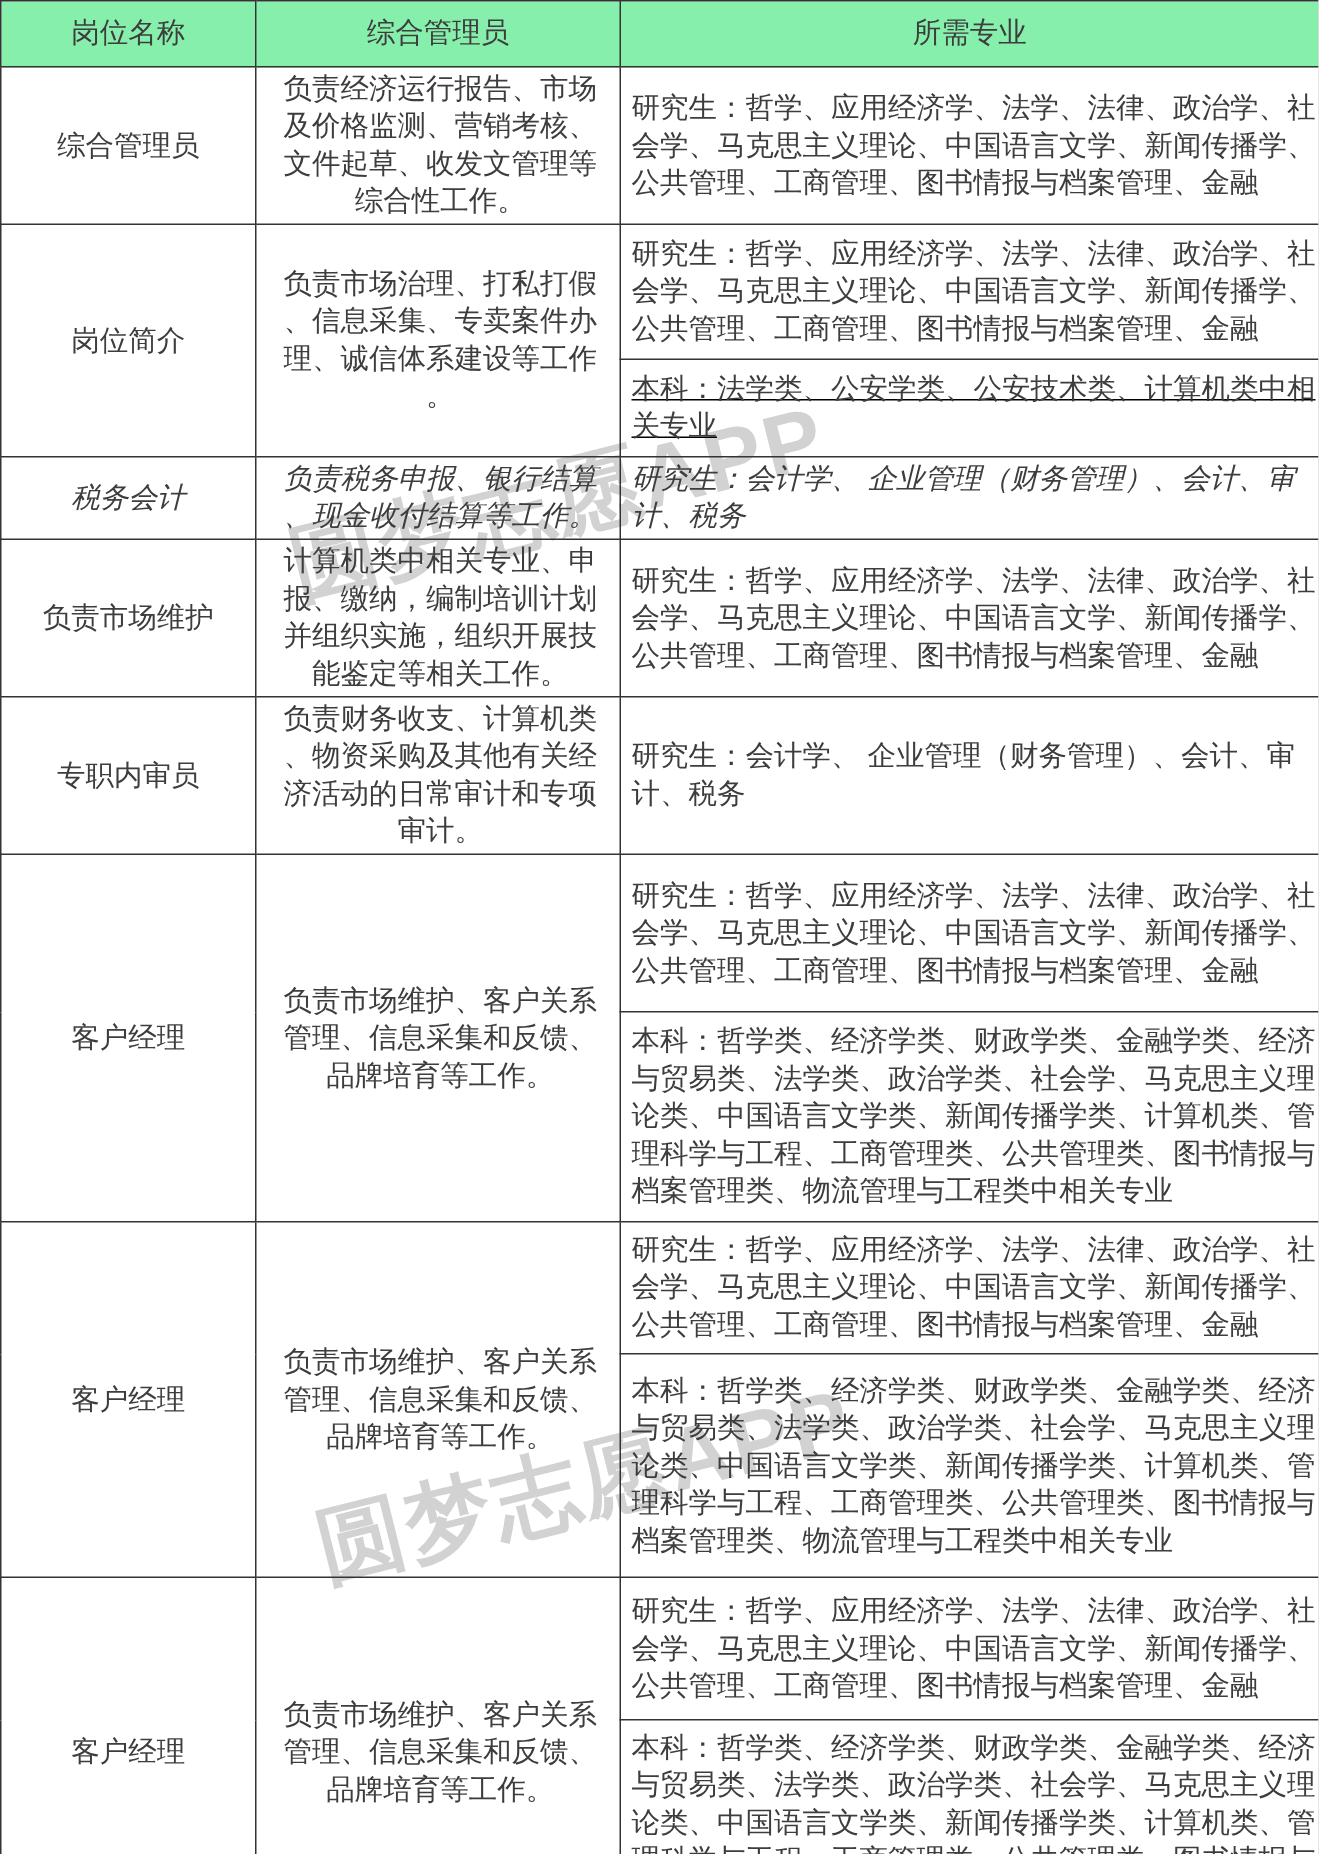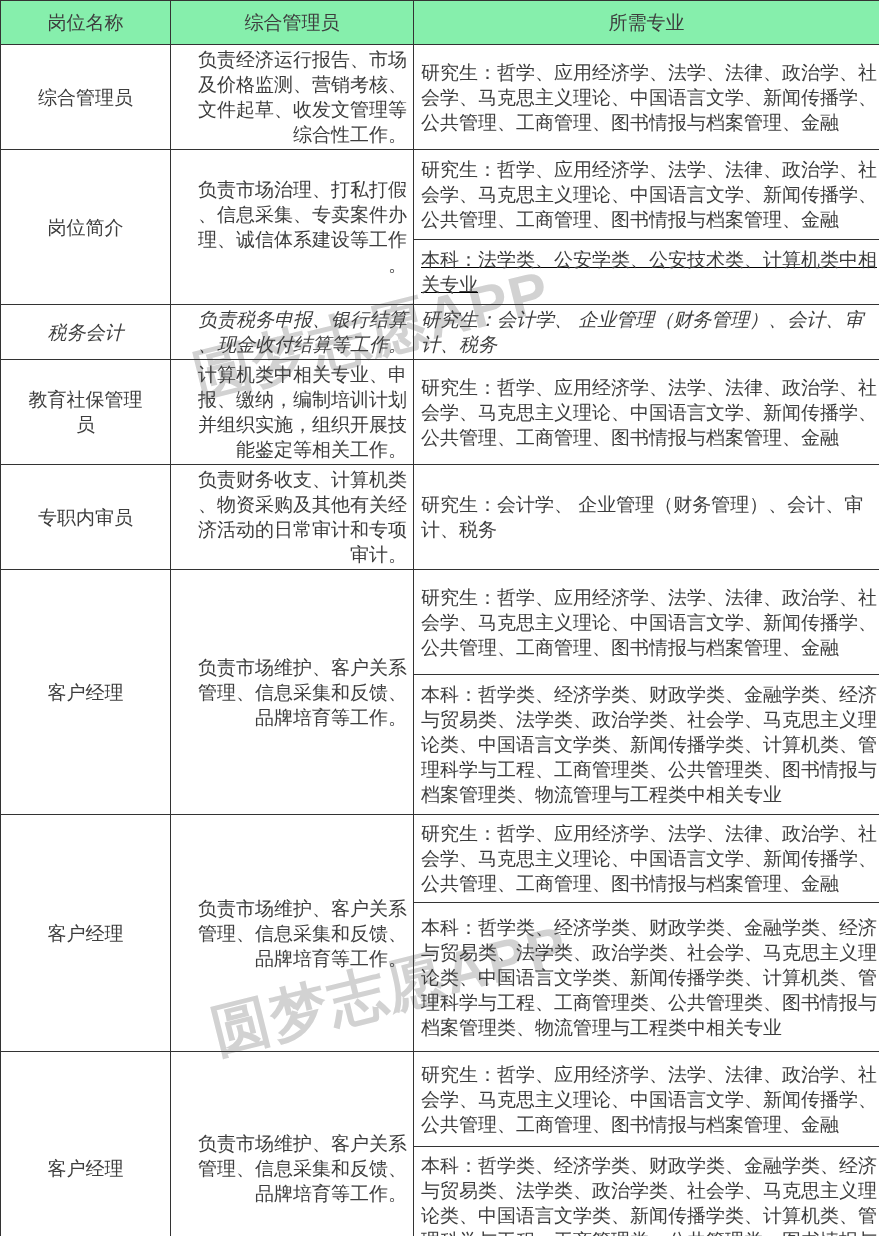--- a/index.html
+++ b/index.html
@@ -57,21 +57,21 @@
   th.header-cell {
     background: #86efac;
     text-align: center;
     height: 43px;
   }
   td.name-cell {
     text-align: center;
     padding: 2px 20px;
   }
   td.desc-cell {
-    text-align: right;
+    text-align: center;
     padding: 2px 6px 2px 9px;
   }
   td.majors-cell {
     text-align: left;
     padding: 2px 0 2px 7px;
   }
 </style>
 </head>
 <body>
 
@@ -109,21 +109,21 @@
       <td class="majors-cell">本科：法学类、公安学类、公安技术类、计算机类中相关专业</td>
     </tr>
 
     <tr style="height:55px;font-style:italic;">
       <td class="name-cell">税务会计</td>
       <td class="desc-cell">负责税务申报、银行结算、现金收付结算等工作。</td>
       <td class="majors-cell">研究生：会计学、 企业管理（财务管理）、会计、审计、税务</td>
     </tr>
 
     <tr style="height:105px;">
-      <td class="name-cell">教育社保管理员</td>
+      <td class="name-cell">负责市场维护</td>
       <td class="desc-cell">计算机类中相关专业、申报、缴纳，编制培训计划并组织实施，组织开展技能鉴定等相关工作。</td>
       <td class="majors-cell">研究生：哲学、应用经济学、法学、法律、政治学、社会学、马克思主义理论、中国语言文学、新闻传播学、公共管理、工商管理、图书情报与档案管理、金融</td>
     </tr>
 
     <tr style="height:65px;">
       <td class="name-cell">专职内审员</td>
       <td class="desc-cell">负责财务收支、计算机类、物资采购及其他有关经济活动的日常审计和专项审计。</td>
       <td class="majors-cell">研究生：会计学、 企业管理（财务管理）、会计、审计、税务</td>
     </tr>
 

